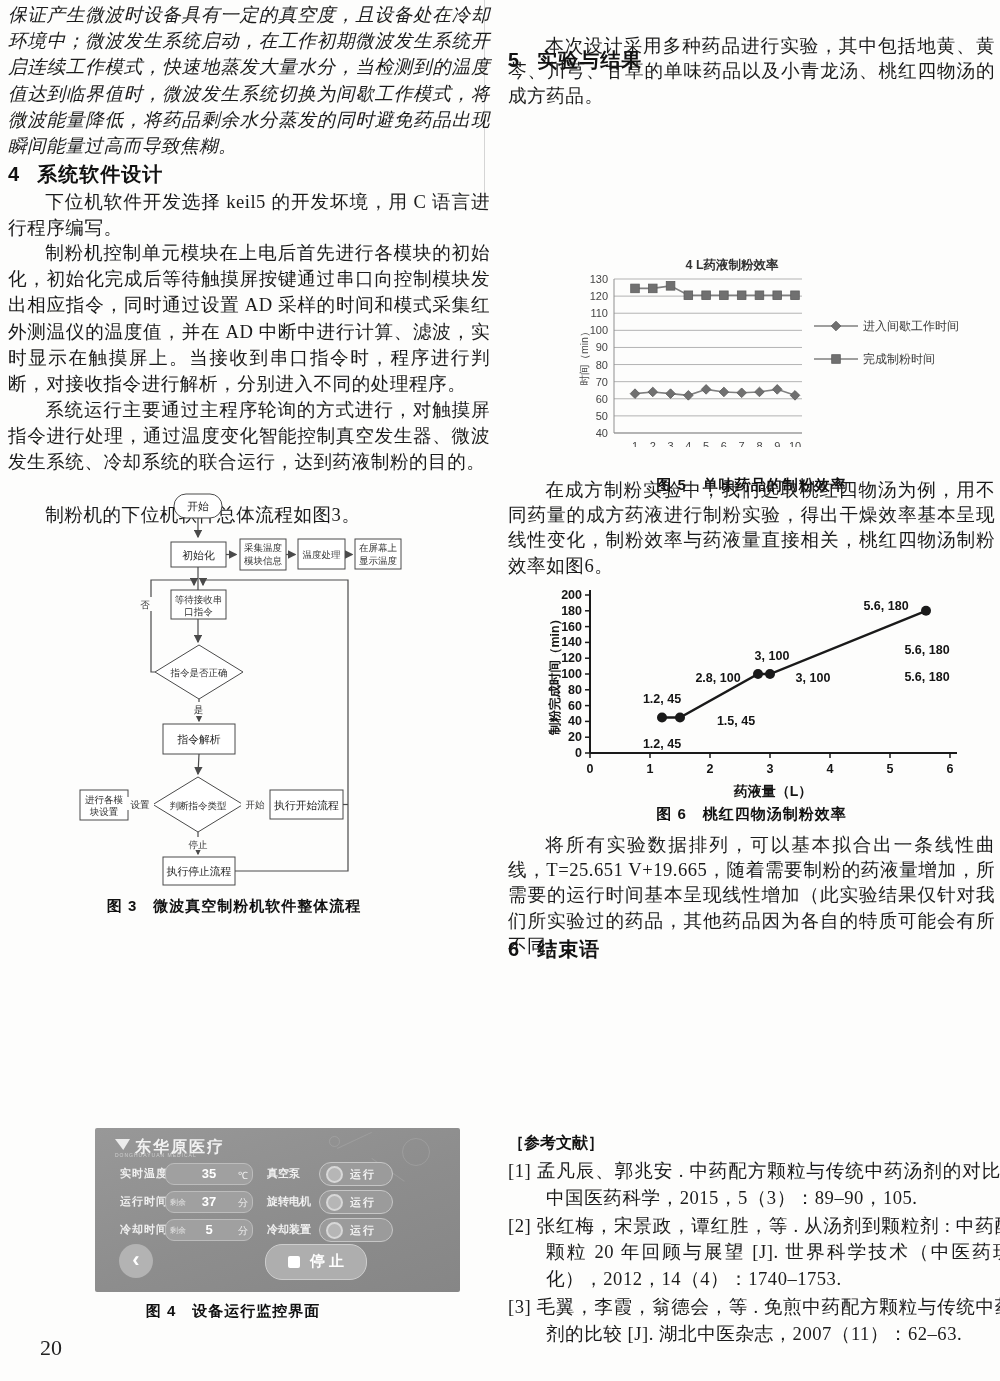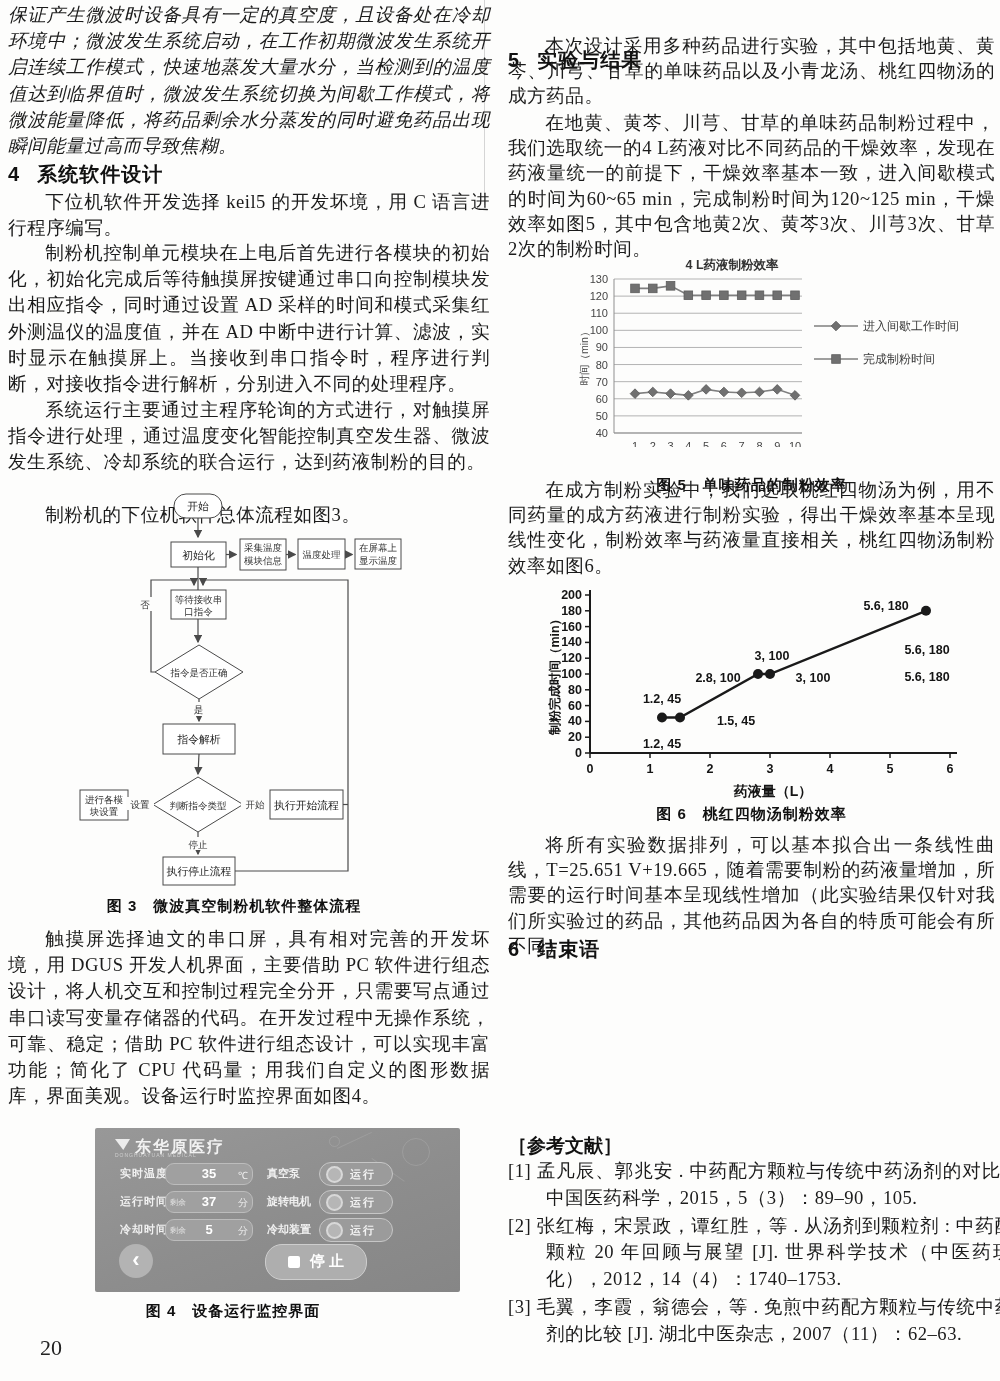--- a/index.html
+++ b/index.html
@@ -133,21 +133,20 @@
     <text class="fts" x="135.5" y="229" text-anchor="middle">是</text>
     <rect x="63" y="313" width="28" height="13" fill="#fdfdfc"></rect>
     <text class="fts" x="77" y="323.5" text-anchor="middle">设置</text>
     <rect x="178" y="313" width="28" height="13" fill="#fdfdfc"></rect>
     <text class="fts" x="192" y="323.5" text-anchor="middle">开始</text>
     <rect x="121" y="353" width="28" height="13" fill="#fdfdfc"></rect>
     <text class="fts" x="135" y="363.5" text-anchor="middle">停止</text>
   </svg>
   <div class="figcap" style="left:8px;top:897px;width:452px;">图 3　微波真空制粉机软件整体流程</div>
 
-  <p class="body pl ind" style="left:8px;top:926px;">触摸屏选择迪文的串口屏，具有相对完善的开发坏境，用 DGUS 开发人机界面，主要借助 PC 软件进行组态设计，将人机交互和控制过程完全分开，只需要写点通过串口读写变量存储器的代码。在开发过程中无操作系统，可靠、稳定；借助 PC 软件进行组态设计，可以实现丰富功能；简化了 CPU 代码量；用我们自定义的图形数据库，界面美观。设备运行时监控界面如图4。</p>
 
   <div class="panel">
     <div class="mol" style="right:30px;top:10px;width:26px;height:26px;"></div>
     <div class="mol" style="right:75px;top:38px;width:14px;height:14px;"></div>
     <div class="mol" style="right:120px;top:8px;width:9px;height:9px;"></div>
     <div class="mol-l" style="right:48px;top:30px;width:40px;transform:rotate(35deg);"></div>
     <div class="mol-l" style="right:85px;top:20px;width:38px;transform:rotate(-25deg);"></div>
 
     <div class="logo">
       <div class="logo-mark"></div>
@@ -204,21 +203,20 @@
   </div>
   <div class="figcap" style="left:8px;top:1302px;width:450px;">图 4　设备运行监控界面</div>
 
   <div class="pagenum" style="left:40px;top:1335px;">20</div>
 
   <div class="sec-h" style="left:508px;top:5px;margin-top:42px;">
     <span class="num">5</span><span class="tt">实验与结果</span>
   </div>
 
   <p class="body pr ind" style="left:508px;top:33px;">本次设计采用多种药品进行实验，其中包括地黄、黄芩、川芎、甘草的单味药品以及小青龙汤、桃红四物汤的成方药品。</p>
-  <p class="body pr ind" style="left:508px;top:110px;">在地黄、黄芩、川芎、甘草的单味药品制粉过程中，我们选取统一的4 L药液对比不同药品的干燥效率，发现在药液量统一的前提下，干燥效率基本一致，进入间歇模式的时间为60~65 min，完成制粉时间为120~125 min，干燥效率如图5，其中包含地黄2次、黄芩3次、川芎3次、甘草2次的制粉时间。</p>
 
   <svg id="fig5-svg" class="abs" style="left:552px;top:257px;" width="443" height="190">
       <line x1="62" y1="176" x2="250" y2="176" stroke="#b3b3b3" stroke-width="1"></line>
       <text x="56" y="180" text-anchor="end" class="t11">40</text>
       <line x1="62" y1="158.88888888888889" x2="250" y2="158.88888888888889" stroke="#b3b3b3" stroke-width="1"></line>
       <text x="56" y="162.88888888888889" text-anchor="end" class="t11">50</text>
       <line x1="62" y1="141.77777777777777" x2="250" y2="141.77777777777777" stroke="#b3b3b3" stroke-width="1"></line>
       <text x="56" y="145.77777777777777" text-anchor="end" class="t11">60</text>
       <line x1="62" y1="124.66666666666667" x2="250" y2="124.66666666666667" stroke="#b3b3b3" stroke-width="1"></line>
       <text x="56" y="128.66666666666669" text-anchor="end" class="t11">70</text>
@@ -340,21 +338,21 @@
     </svg>
   <div class="figcap" style="left:508px;top:805px;width:487px;">图 6　桃红四物汤制粉效率</div>
 
   <p class="body pr ind" style="left:508px;top:832px;">将所有实验数据排列，可以基本拟合出一条线性曲线，T=25.651 V+19.665，随着需要制粉的药液量增加，所需要的运行时间基本呈现线性增加（此实验结果仅针对我们所实验过的药品，其他药品因为各自的特质可能会有所不同）。</p>
 
   <div class="sec-h" style="left:508px;top:936px;">
     <span class="num">6</span><span class="tt">结束语</span>
   </div>
 
 
-  <div class="sec-h" style="left:508px;top:1133px;font-size:19px;">
+  <div class="sec-h" style="left:508px;top:1133px;font-size:16px;">
     <span>［参考文献］</span>
   </div>
 
   <div class="abs" style="left:508px;top:1158px;width:487px;">
     <p class="body pr" style="position:static;padding-left:38px;text-indent:-38px;line-height:26.8px;margin-bottom:1px;"><span>[1]</span>&nbsp;<span>孟凡辰、郭兆安 . 中药配方颗粒与传统中药汤剂的对比 [J]. 中国医药科学，2015，5（3）：89–90，105.</span></p>
     <p class="body pr" style="position:static;padding-left:38px;text-indent:-38px;line-height:26.8px;margin-bottom:1px;"><span>[2]</span>&nbsp;<span>张红梅，宋景政，谭红胜，等 . 从汤剂到颗粒剂 : 中药配方颗粒 20 年回顾与展望 [J]. 世界科学技术（中医药现代化），2012，14（4）：1740–1753.</span></p>
     <p class="body pr" style="position:static;padding-left:38px;text-indent:-38px;line-height:26.8px;"><span>[3]</span>&nbsp;<span>毛翼，李霞，翁德会，等 . 免煎中药配方颗粒与传统中药汤剂的比较 [J]. 湖北中医杂志，2007（11）：62–63.</span></p>
   </div>
 
 </div>

